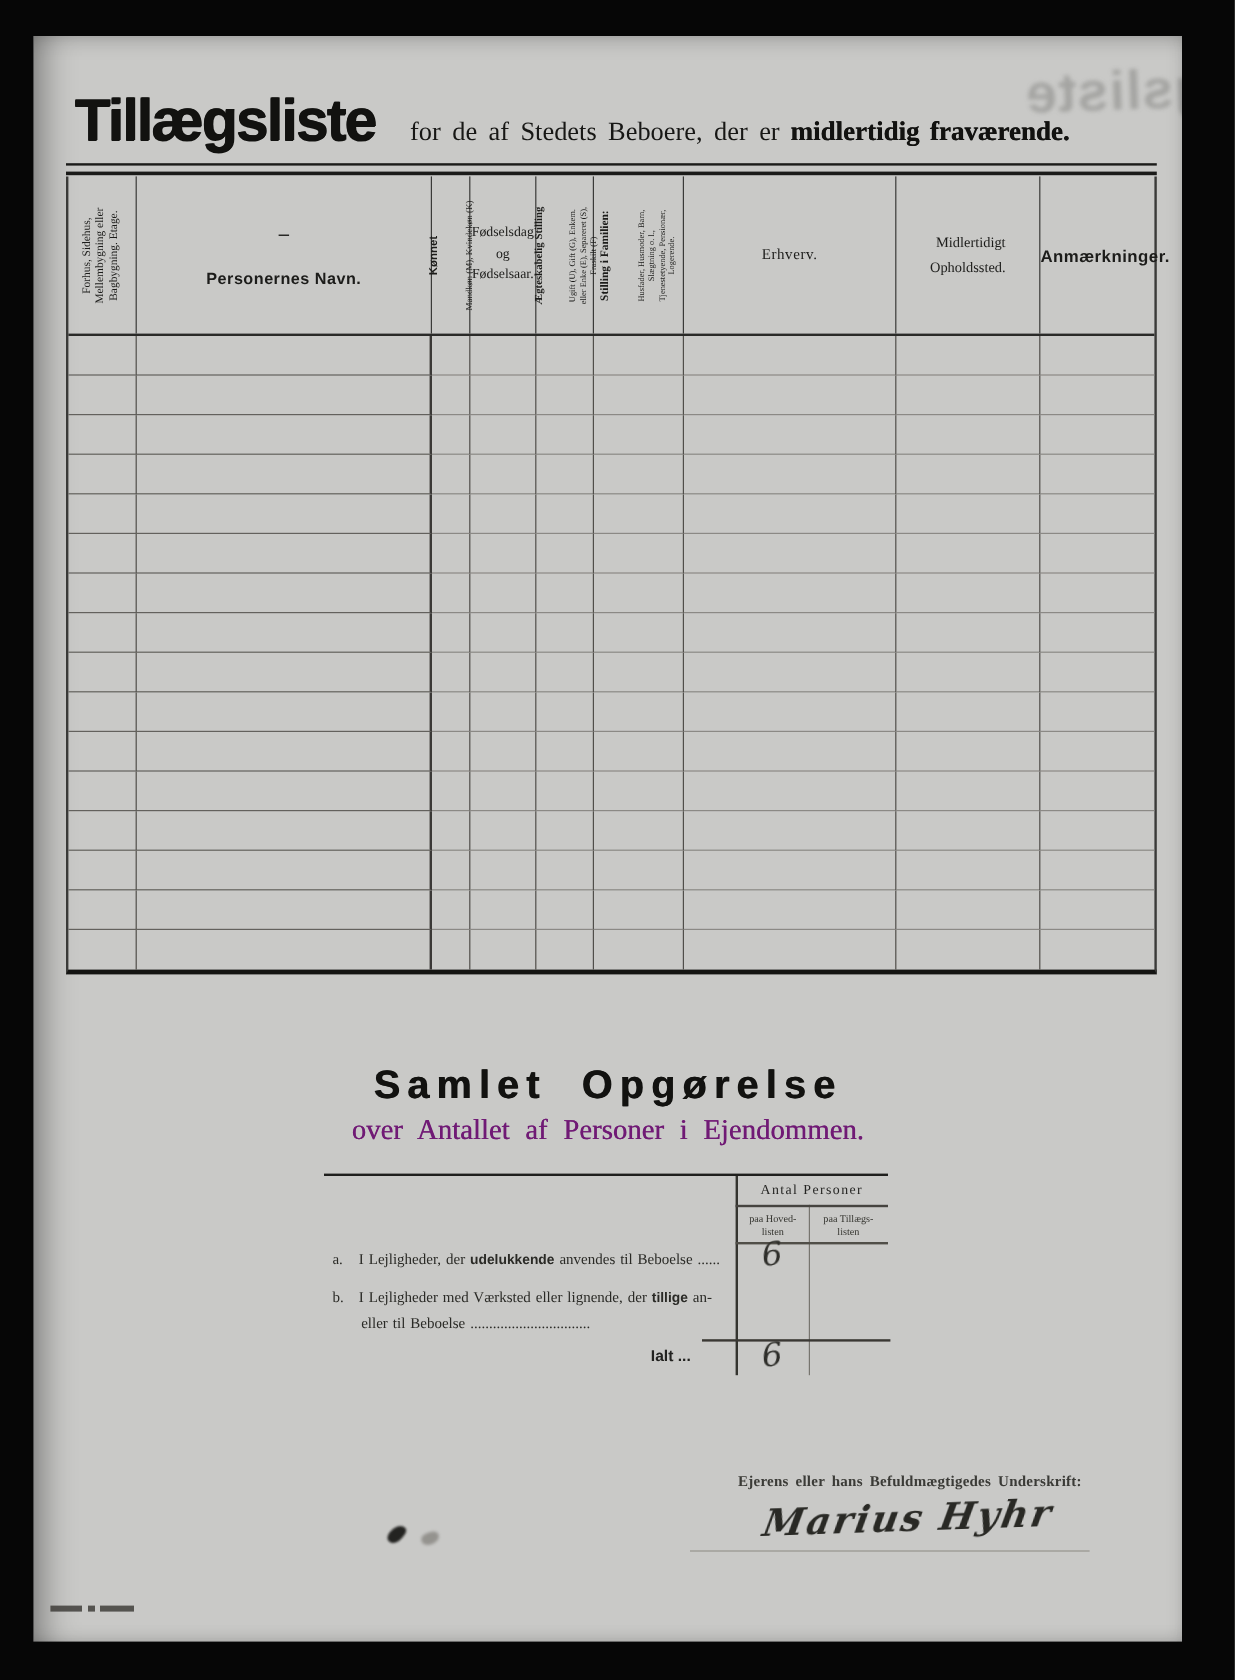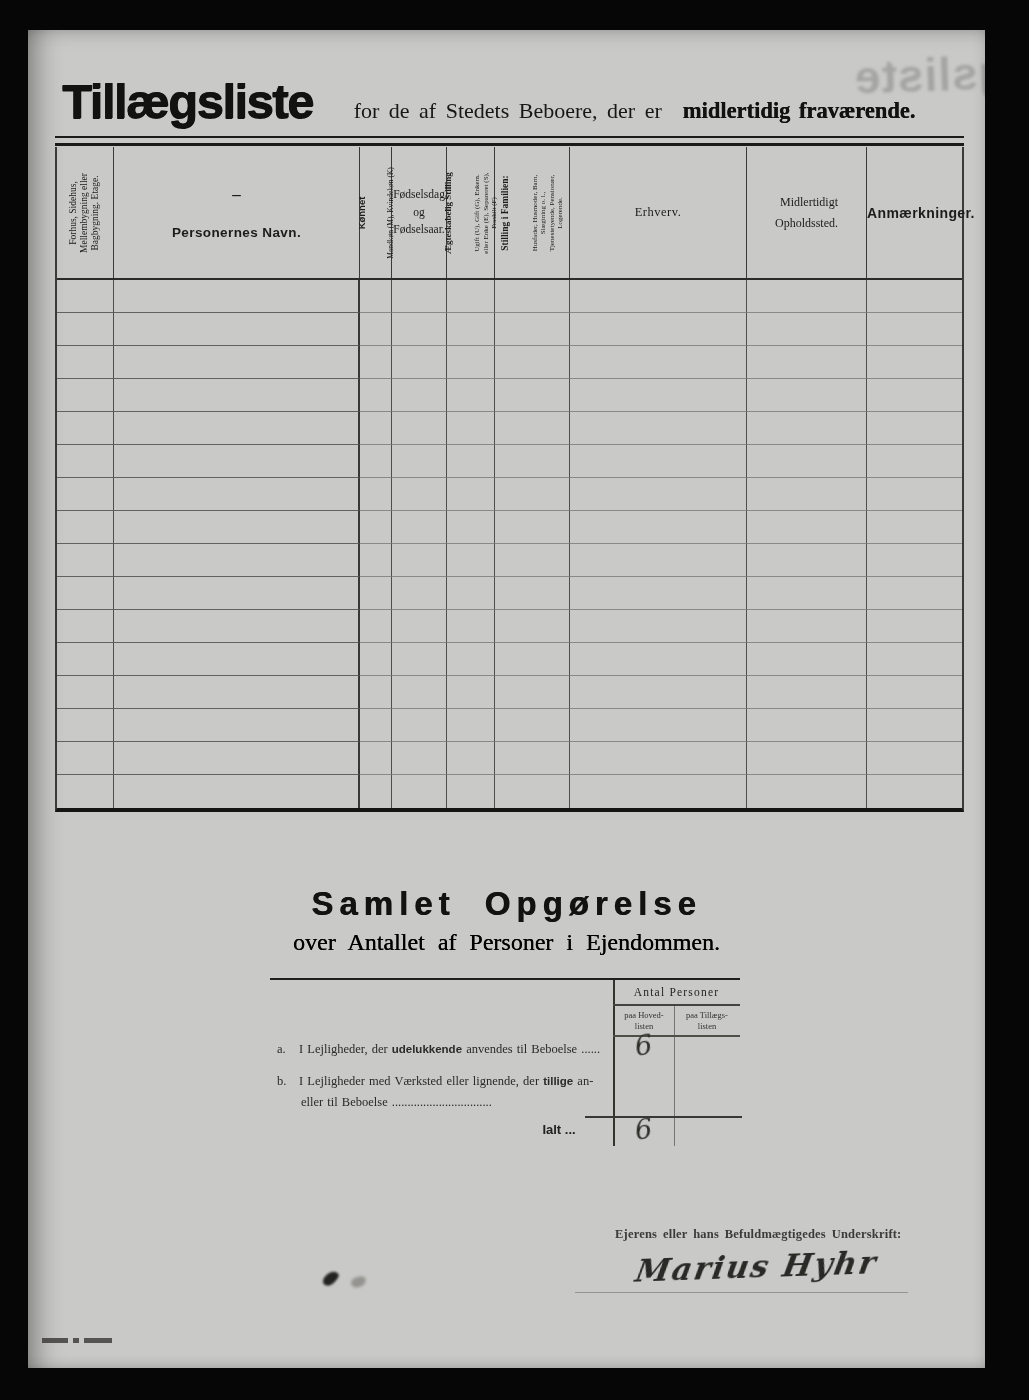--- a/index.html
+++ b/index.html
@@ -20,21 +20,21 @@
   
   .ghost {
     position:absolute; left:826px; top:18px;
     font-family:"Liberation Sans", sans-serif; font-weight:700; font-size:46px;
     color:rgba(80,80,76,.30); transform:scaleX(-1) rotate(2deg);
     filter:blur(1.6px); letter-spacing:1px; white-space:nowrap;
   }
   
   .title-row {
     position:absolute; left:34px; top:47px; white-space:nowrap;
-    display:flex; align-items:baseline; color:#121210;gap:12px;
+    display:flex; align-items:baseline; color:#121210;
   }
   .title-main {
     font-family:"Liberation Sans", sans-serif; font-weight:700;
     font-size:49px; letter-spacing:-1.5px; line-height:1;
     text-shadow:.8px 0 0 currentColor, 0 .5px 0 currentColor;
   }
   .title-sub  { font-size:22px; margin-left:29px; word-spacing:4px; color:#171715; }
   .title-sub-bold { font-weight:700; font-size:22.5px; margin-left:9px; word-spacing:3px;
     text-shadow:.3px 0 0 currentColor; }
   
@@ -80,21 +80,21 @@
   .trow:last-child .tcell { border-bottom:none; }
   
   .sum-title {
     position:absolute; left:0; width:957px; top:855px; text-align:center;
     font-family:"Liberation Sans",sans-serif; font-weight:700; font-size:33px;
     letter-spacing:6px; word-spacing:14px; color:#121210;
     text-shadow:.6px 0 0 currentColor;
   }
   .sum-subtitle {
     position:absolute; left:0; width:957px; top:899px; text-align:center;
-    font-size:24px; word-spacing:7px; color:#000000;
+    font-size:24px; word-spacing:7px; color:#701a75;
     text-shadow:.3px 0 0 currentColor;
   }
   .sumtab { position:absolute; left:242px; top:948px; width:470px; height:166px;
     border-top:2.5px solid #1f1f1d; box-sizing:border-box; color:#242422; }
   .vlineA { position:absolute; left:343px; top:0; width:2px; height:166px; background:#34342f; }
   .vlineB { position:absolute; left:404px; top:24px; width:1px; height:142px; background:#77756f; }
   .antal { position:absolute; left:343px; width:127px; top:6px; text-align:center;
     font-size:11.5px; letter-spacing:1.2px; }
   .antal-rule { position:absolute; left:343px; width:127px; top:24px; height:1.5px; background:#45433f; }
   .subhead { position:absolute; top:30px; text-align:center; font-size:8.5px;

